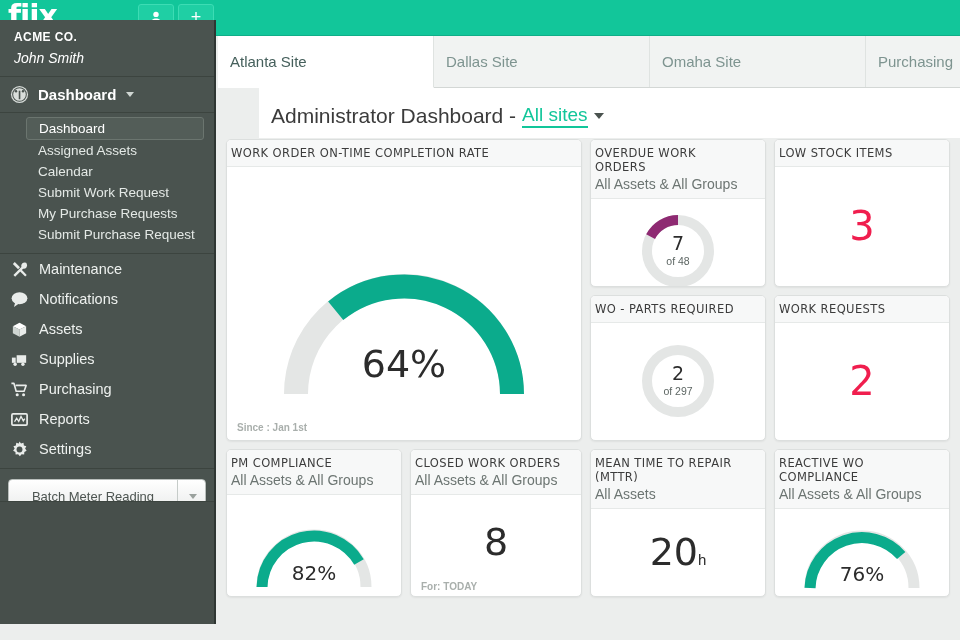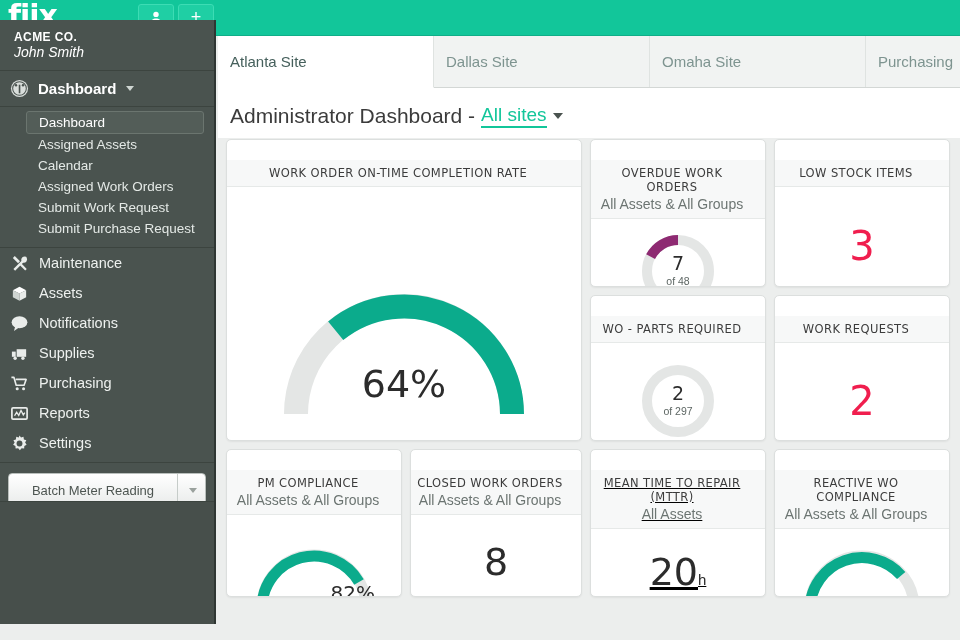--- a/index.html
+++ b/index.html
@@ -43,21 +43,21 @@
     border-right: 2px solid #2f3633;
   }
   .org {
     padding: 10px 0 10px 14px;
     border-bottom: 1px solid #3c443f;
   }
   .org-name {
     font-size: 12px; font-weight: bold; color: #ffffff; letter-spacing: .4px;
   }
   .org-user {
-    font-size: 14px; font-style: italic; color: #ffffff; margin-top: 0;
+    font-size: 14px; font-style: italic; color: #ffffff; margin-top: 6px;
   }
   .section-head {
     display: flex; align-items: center; gap: 8px;
     padding: 8px 0 8px 8px;
     border-bottom: 1px solid #3c443f;
   }
   .section-head .label {
     font-size: 15px; font-weight: bold; color: #ffffff;
   }
   .caret-dn {
@@ -133,20 +133,21 @@
   .tab.active {
     background: #ffffff;
     color: #46605c;
     border-bottom: 1px solid #ffffff;
     margin-bottom: -1px;
   }
   .page-title-row {
     display: flex; align-items: flex-end; gap: 6px;
     padding: 16px 0 10px 12px;
     background: #ffffff;
+    margin-left: 41px;
   }
   .page-title {
     font-size: 21px; color: #3b3b3b;
   }
   .sites-link {
     font-size: 19px; color: #12c69a;
     border-bottom: 2px solid #12c69a;
     cursor: pointer;
   }
   .sites-caret {
@@ -165,23 +166,22 @@
     position: absolute;
     background: #ffffff;
     border: 1px solid #dcdfde;
     border-radius: 5px;
     box-shadow: 0 1px 2px rgba(0,0,0,.06);
     overflow: hidden;
   }
   .card-head {
     background: #f7f8f8;
     border-bottom: 1px solid #e6e9e8;
-    text-align: center;
+    text-align: left;
     padding: 6px 16px 6px 4px;
-    margin-top: 20px;
   }
   .card-title {
     font-size: 11.5px; color: #3c3c3c; letter-spacing: .4px;
     font-family: "DejaVu Sans", sans-serif;
   }
   .card-sub {
     font-size: 14px; color: #6c7572; margin-top: 2px;
   }
   .card-body {
     position: relative; width: 100%;
@@ -255,57 +255,57 @@
         </svg>
       </span>
       <span class="label">Dashboard</span>
       <span class="caret-dn"></span>
     </div>
 
     <div class="sub-list">
       <div class="sub-item active">Dashboard</div>
       <div class="sub-item">Assigned Assets</div>
       <div class="sub-item">Calendar</div>
-      <div class="sub-item">Assigned Work Orders</div>
       <div class="sub-item">Submit Work Request</div>
+      <div class="sub-item">My Purchase Requests</div>
       <div class="sub-item">Submit Purchase Request</div>
     </div>
 
     <div class="nav-div"></div>
 
     <div class="nav-item">
       <span class="ico">
         <svg width="19" height="19" viewBox="0 0 20 20">
           <path d="M3 4.2 L5 2.2 L10.5 7.7 L8.5 9.7 Z" fill="#e9ecea"></path>
           <path d="M9.5 10.8 L12 13.3 L16 17.3 L17.6 15.7 L13.6 11.7 L11.1 9.2 Z" fill="#e9ecea"></path>
           <path d="M17 3 a3.6 3.6 0 0 0-5 4.4 L3.6 15.8 l1.8 1.8 L13.8 9.2 A3.6 3.6 0 0 0 17.6 4z" fill="#e9ecea"></path>
         </svg>
       </span>
       <span>Maintenance</span>
     </div>
 
     <div class="nav-item">
       <span class="ico">
         <svg width="19" height="19" viewBox="0 0 20 20">
+          <ellipse cx="10" cy="8.6" rx="8.3" ry="6.3" fill="#e9ecea"></ellipse>
+          <path d="M5.5 13 L4.2 18 L9.5 14.2 Z" fill="#e9ecea"></path>
+        </svg>
+      </span>
+      <span>Notifications</span>
+    </div>
+
+    <div class="nav-item">
+      <span class="ico">
+        <svg width="19" height="19" viewBox="0 0 20 20">
           <path d="M3 6.5 L10 3 L17 6.5 L10 10 Z" fill="#ffffff"></path>
           <path d="M3 6.5 L10 10 L10 17.5 L3 14 Z" fill="#cfd5d2"></path>
           <path d="M10 10 L17 6.5 L17 14 L10 17.5 Z" fill="#e9ecea"></path>
         </svg>
       </span>
       <span>Assets</span>
-    </div>
-
-    <div class="nav-item">
-      <span class="ico">
-        <svg width="19" height="19" viewBox="0 0 20 20">
-          <ellipse cx="10" cy="8.6" rx="8.3" ry="6.3" fill="#e9ecea"></ellipse>
-          <path d="M5.5 13 L4.2 18 L9.5 14.2 Z" fill="#e9ecea"></path>
-        </svg>
-      </span>
-      <span>Notifications</span>
     </div>
 
     <div class="nav-item">
       <span class="ico">
         <svg width="19" height="19" viewBox="0 0 20 20">
           <rect x="7" y="5.5" width="10" height="8" fill="#e9ecea"></rect>
           <path d="M2 8 L6 8 L6 13.5 L2 13.5 Z" fill="#e9ecea"></path>
           <circle cx="5.4" cy="15" r="1.8" fill="#e9ecea"></circle>
           <circle cx="13.6" cy="15" r="1.8" fill="#e9ecea"></circle>
         </svg>
@@ -447,37 +447,37 @@
         <div class="card-head">
           <div class="card-title">PM COMPLIANCE</div>
           <div class="card-sub">All Assets &amp; All Groups</div>
         </div>
         <div class="card-body" style="height:103px;">
           <div class="gauge-wrap" style="width:122px;height:68px;margin-top:24px;">
             <svg width="122" height="68" viewBox="0 0 122 68">
               <path d="M9 62 A52 52 0 0 1 113 62" fill="none" stroke="#e4e6e5" stroke-width="11"></path>
               <path d="M9 62 A52 52 0 0 1 106.0 37.0" fill="none" stroke="#0bab8c" stroke-width="11"></path>
             </svg>
-            <div class="gauge-label" style="top:36px; font-size:20px;text-align:right;">82%</div>
+            <div class="gauge-label" style="top:36px; font-size:20px;">82%</div>
           </div>
         </div>
       </div>
 
       <div class="card" style="left:192px; top:310px; width:172px; height:148px;">
         <div class="card-head">
           <div class="card-title">CLOSED WORK ORDERS</div>
           <div class="card-sub">All Assets &amp; All Groups</div>
         </div>
         <div class="card-body" style="height:103px;">
           <div class="bignum" style="font-size:38px; color:#2c2c2c; margin-bottom:10px;">8</div>
           <div class="footnote">For:  TODAY</div>
         </div>
       </div>
 
-      <div class="card" style="left:372px; top:310px; width:176px; height:148px;text-decoration:underline;">
+      <div class="card" style="left:372px; top:310px; width:176px; height:148px;">
         <div class="card-head">
           <div class="card-title">MEAN TIME TO REPAIR</div>
           <div class="card-title">(MTTR)</div>
           <div class="card-sub">All Assets</div>
         </div>
         <div class="card-body" style="height:86px; align-items:center;">
           <div style="display:flex;align-items:baseline;">
             <span class="bignum" style="font-size:38px; color:#2c2c2c;">20</span>
             <span class="unit-h">h</span>
           </div>
@@ -489,19 +489,20 @@
           <div class="card-title">REACTIVE WO</div>
           <div class="card-title">COMPLIANCE</div>
           <div class="card-sub">All Assets &amp; All Groups</div>
         </div>
         <div class="card-body" style="height:86px;">
           <div class="gauge-wrap" style="width:122px;height:68px;margin-top:16px;">
             <svg width="122" height="68" viewBox="0 0 122 68">
               <path d="M9 62 A52 52 0 0 1 113 62" fill="none" stroke="#e4e6e5" stroke-width="11"></path>
               <path d="M9 62 A52 52 0 0 1 100.2 29.5" fill="none" stroke="#0bab8c" stroke-width="11"></path>
             </svg>
+            <div class="gauge-label" style="top:36px; font-size:20px;">76%</div>
           </div>
         </div>
       </div>
 
     </div>
   </div>
 </div>
 
 </body></html>

